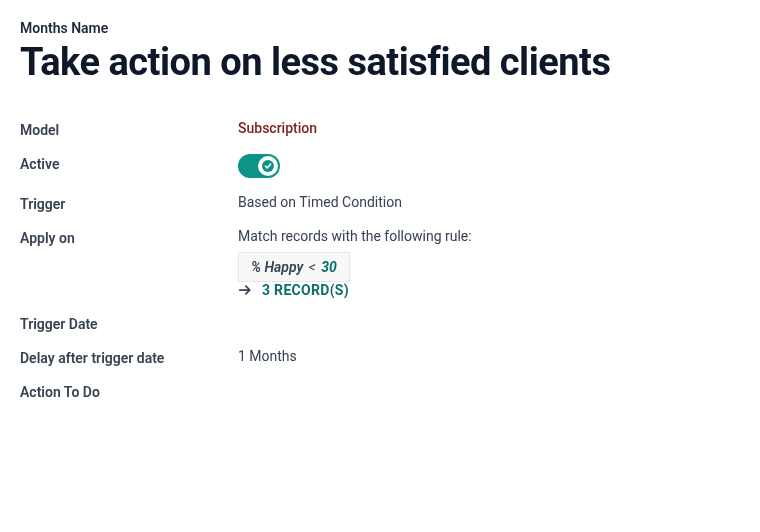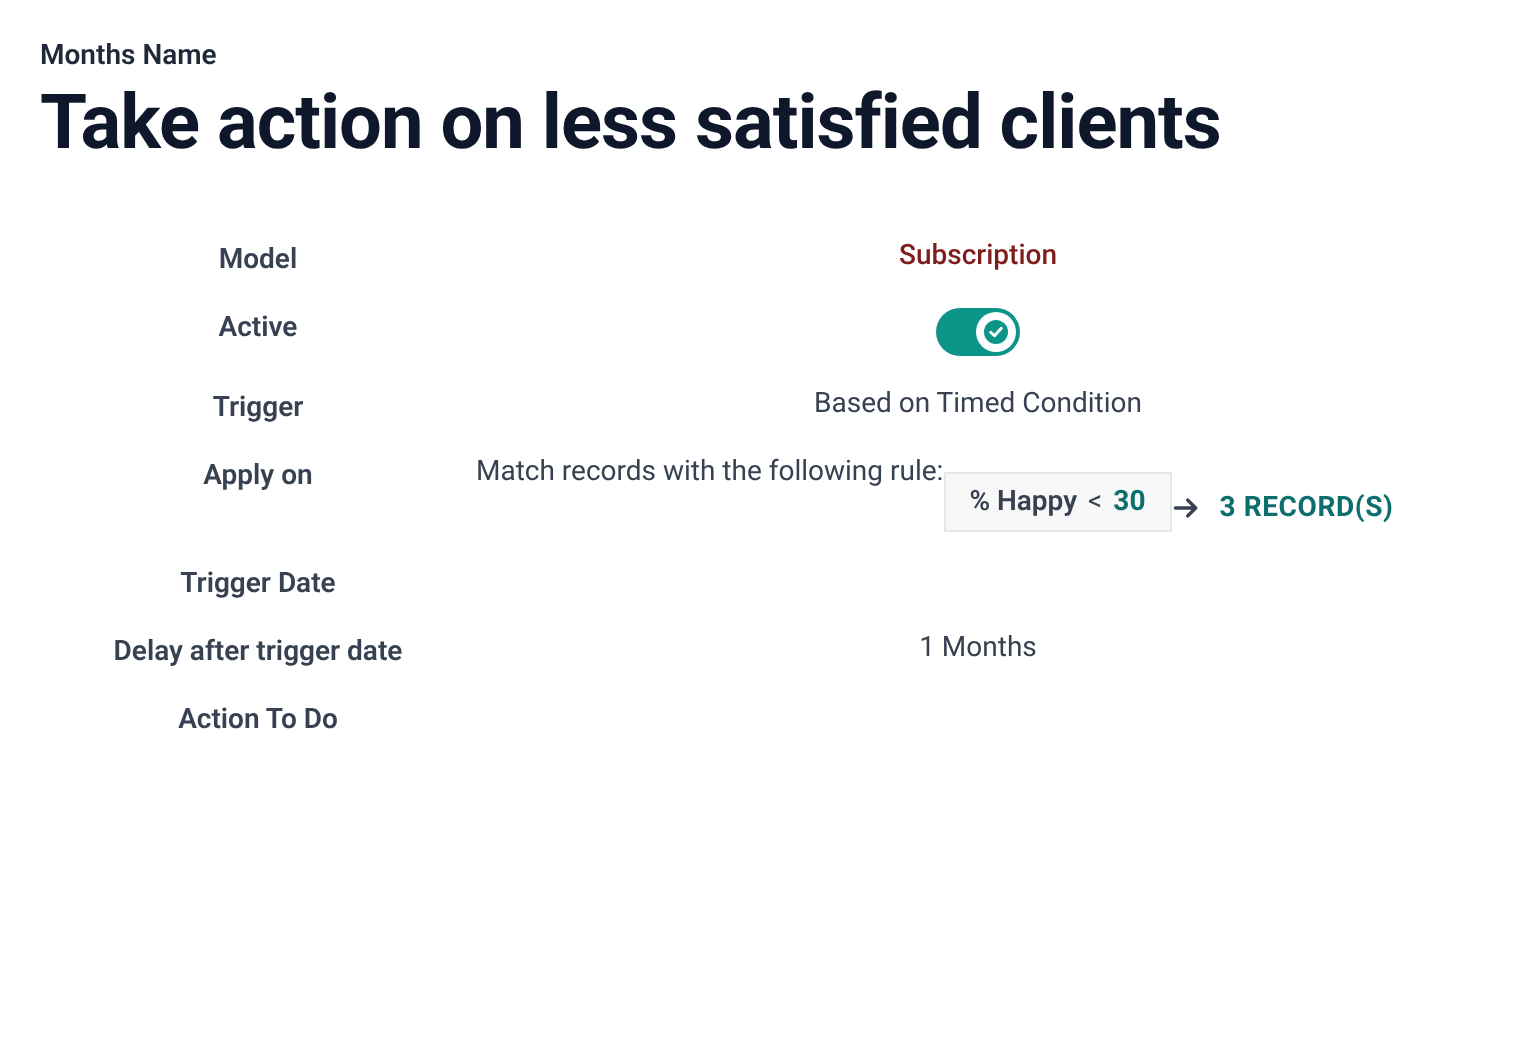--- a/index.html
+++ b/index.html
@@ -25,21 +25,20 @@
       font-size: 38px;
       font-weight: 700;
       color: #0f172a;
       margin-bottom: 36px;
       letter-spacing: -0.5px;
     }
     .form-row {
       display: flex;
       align-items: flex-start;
       margin-bottom: 16px;
-      text-align: center;
     }
     .form-label {
       flex: 0 0 218px;
       font-size: 14px;
       font-weight: 600;
       color: #374151;
       padding-top: 2px;
     }
     .form-value {
       flex: 1;
@@ -77,46 +76,47 @@
     }
     .filter-chip {
       display: inline-block;
       background: #f8f8f9;
       border: 1px solid #e5e7eb;
       padding: 6px 12px;
       font-size: 14px;
       font-weight: 600;
       color: #374151;
       margin-top: 8px;
+      font-style: italic;
     }
     .filter-chip .op {
       font-weight: 400;
       padding: 0 2px;
     }
     .filter-chip .val {
       color: #0d6e6e;
       font-weight: 700;
     }
     .records-link {
       display: inline-flex;
       align-items: center;
       gap: 10px;
-      margin-top: 18px;
       color: #0d6e6e;
       font-weight: 700;
       font-size: 14px;
       letter-spacing: 0.3px;
       cursor: pointer;
     }
     .records-link svg {
       width: 14px;
       height: 14px;
     }
     .apply-on-block .form-value {
       display: flex;
+      flex-direction: column;
       align-items: flex-start;
     }
   </style>
 </head>
 <body>
 
 <div class="header-label">Months Name</div>
 <h1 class="header-title">Take action on less satisfied clients</h1>
 
 <div class="form-row">

